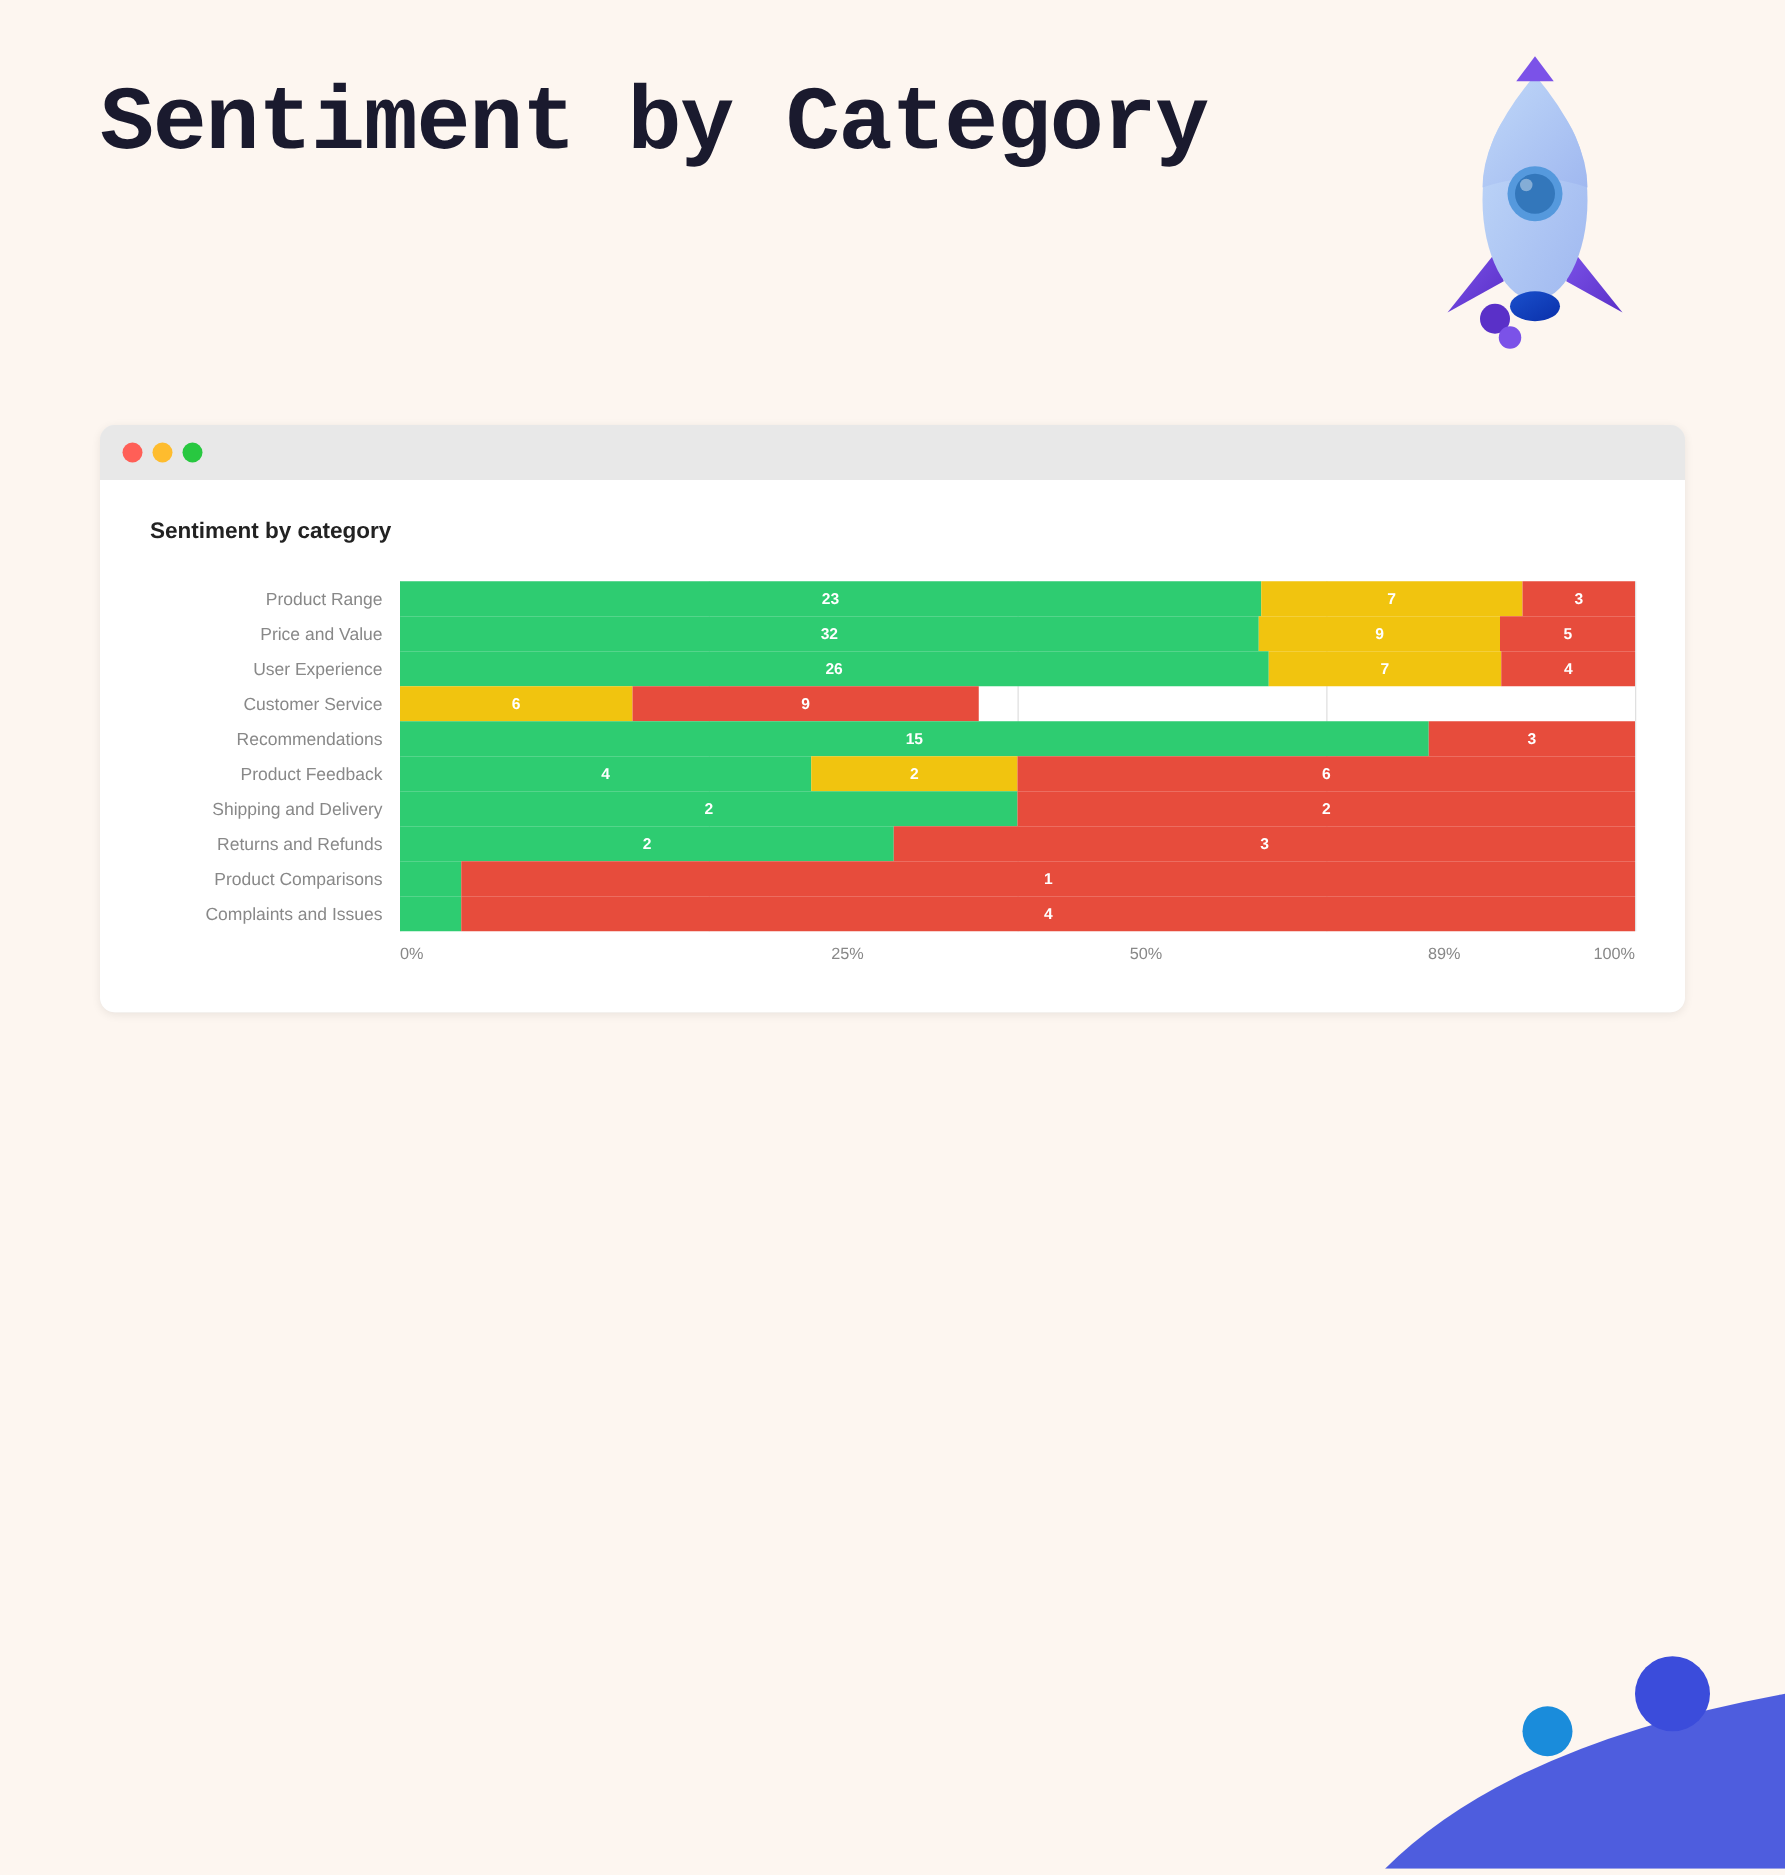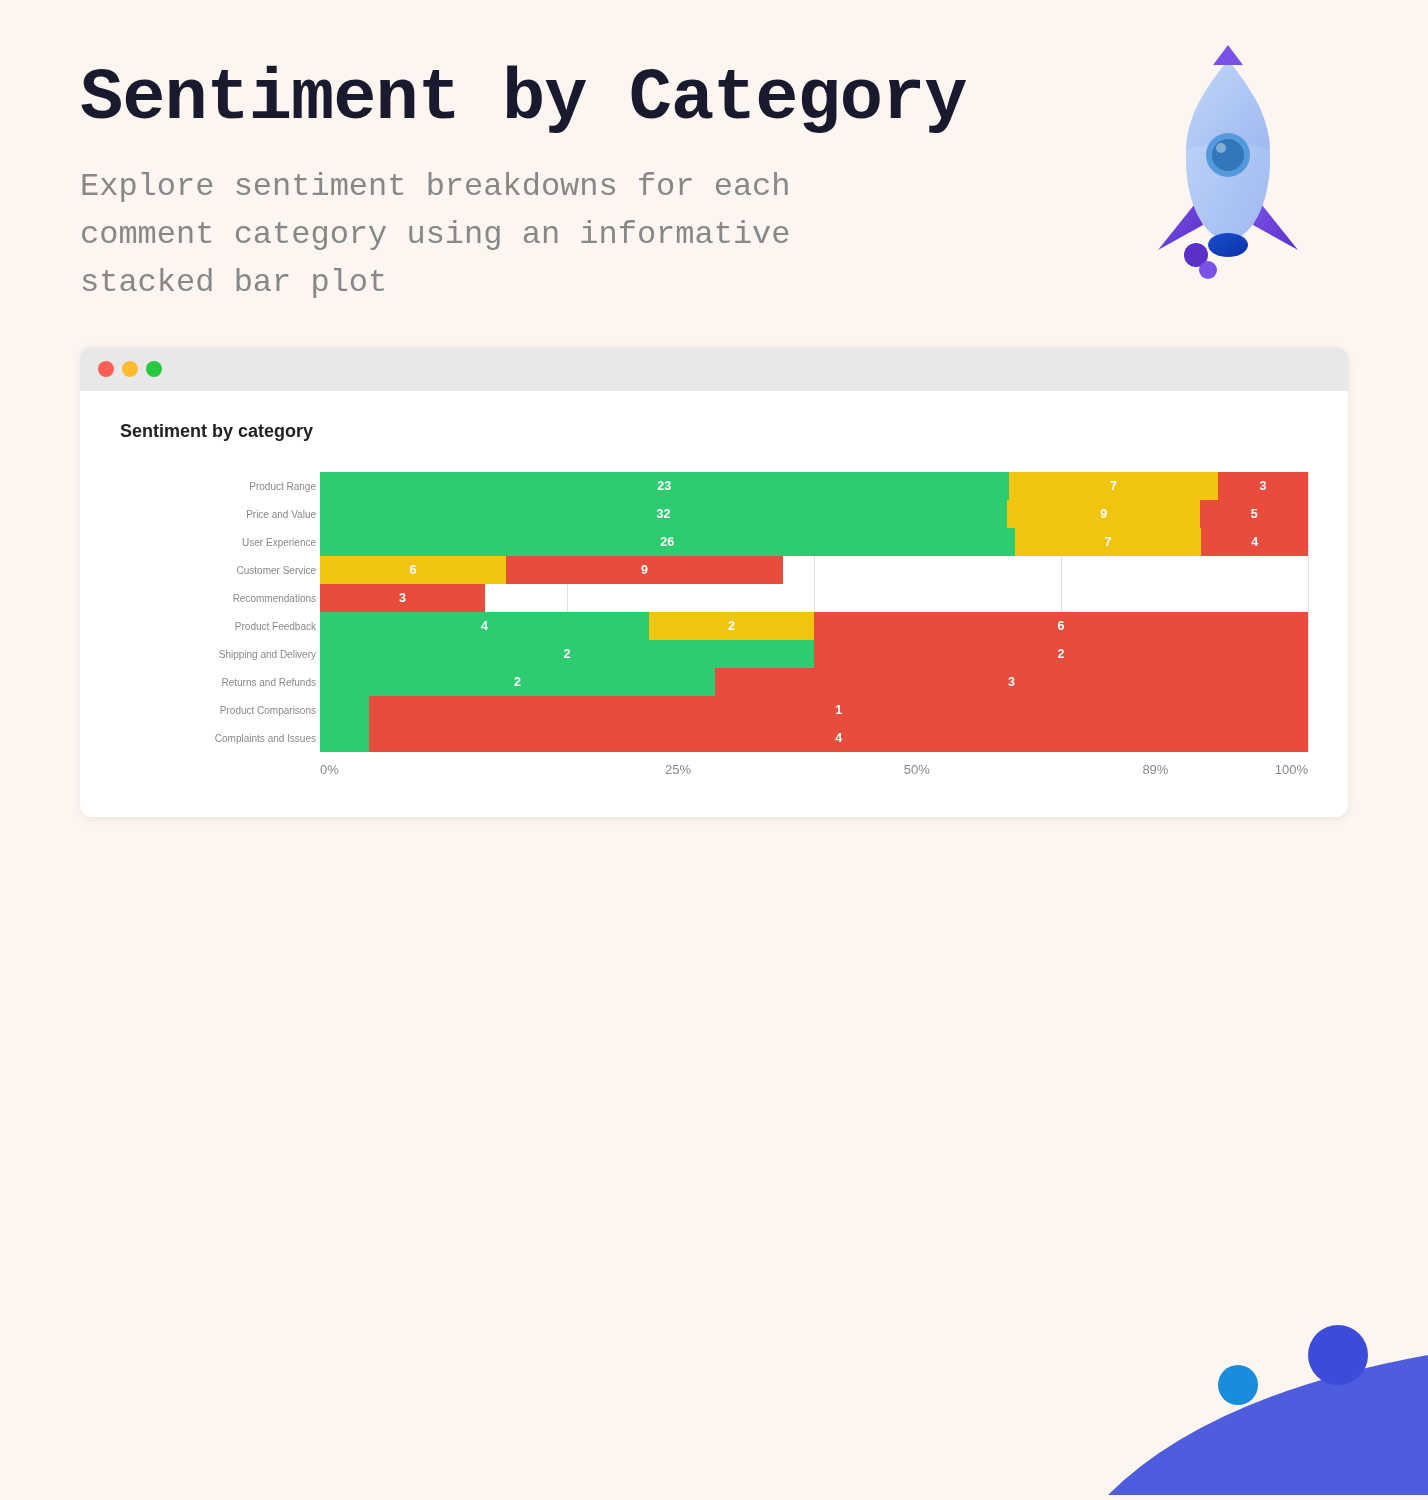--- a/index.html
+++ b/index.html
@@ -113,22 +113,22 @@
 
     .chart-row {
       display: flex;
       align-items: center;
       gap: 0;
     }
 
     .row-label {
       width: 200px;
       text-align: right;
-      padding-right: 4px;
-      font-size: 10px;
+      padding-right: 14px;
+      font-size: 14px;
       color: #888;
       font-family: Arial, sans-serif;
       flex-shrink: 0;
     }
 
     .bar-segment {
       height: 100%;
       display: flex;
       align-items: center;
       justify-content: center;
@@ -163,21 +163,20 @@
     }
   </style>
 </head>
 <body>
 
 <div class="page-container">
 
   <div class="header-section">
     <div class="header-text">
       <h1 class="page-title">Sentiment by Category</h1>
-      <p class="page-subtitle">Explore sentiment breakdowns for each comment category using an informative stacked bar plot</p>
     </div>
 
     <div class="rocket-container">
       <svg class="rocket-svg" viewBox="0 0 200 240" xmlns="http://www.w3.org/2000/svg">
 
         <defs>
           <linearGradient id="rocketGrad" x1="0%" y1="0%" x2="100%" y2="100%">
             <stop offset="0%" style="stop-color:#c0d8f8;stop-opacity:1"></stop>
             <stop offset="100%" style="stop-color:#a0b8f0;stop-opacity:1"></stop>
           </linearGradient>
@@ -288,20 +287,21 @@
             </div>
             <div class="chart-row">
               <div class="row-label">Recommendations</div>
               <div class="bars-with-grid" style="flex: 1 1 0%; height: 28px; position: relative;">
                 <div style="position: absolute; left: 0%; top: 0px; bottom: 0px; width: 1px; background: rgb(224, 224, 224); z-index: 0;"></div>
                 <div style="position: absolute; left: 25%; top: 0px; bottom: 0px; width: 1px; background: rgb(224, 224, 224); z-index: 0;"></div>
                 <div style="position: absolute; left: 50%; top: 0px; bottom: 0px; width: 1px; background: rgb(224, 224, 224); z-index: 0;"></div>
                 <div style="position: absolute; left: 75%; top: 0px; bottom: 0px; width: 1px; background: rgb(224, 224, 224); z-index: 0;"></div>
                 <div style="position: absolute; left: 100%; top: 0px; bottom: 0px; width: 1px; background: rgb(224, 224, 224); z-index: 0;"></div>
                 <div style="display: flex; height: 100%; position: absolute; left: 0px; right: 0px; top: 0px; z-index: 1;">
+                  <div class="bar-segment seg-green" style="width: 83.3%;">15</div>
                   <div class="bar-segment seg-red" style="width: 16.7%;">3</div>
                 </div>
               </div>
             </div>
             <div class="chart-row">
               <div class="row-label">Product Feedback</div>
               <div class="bars-with-grid" style="flex: 1 1 0%; height: 28px; position: relative;">
                 <div style="position: absolute; left: 0%; top: 0px; bottom: 0px; width: 1px; background: rgb(224, 224, 224); z-index: 0;"></div>
                 <div style="position: absolute; left: 25%; top: 0px; bottom: 0px; width: 1px; background: rgb(224, 224, 224); z-index: 0;"></div>
                 <div style="position: absolute; left: 50%; top: 0px; bottom: 0px; width: 1px; background: rgb(224, 224, 224); z-index: 0;"></div>

